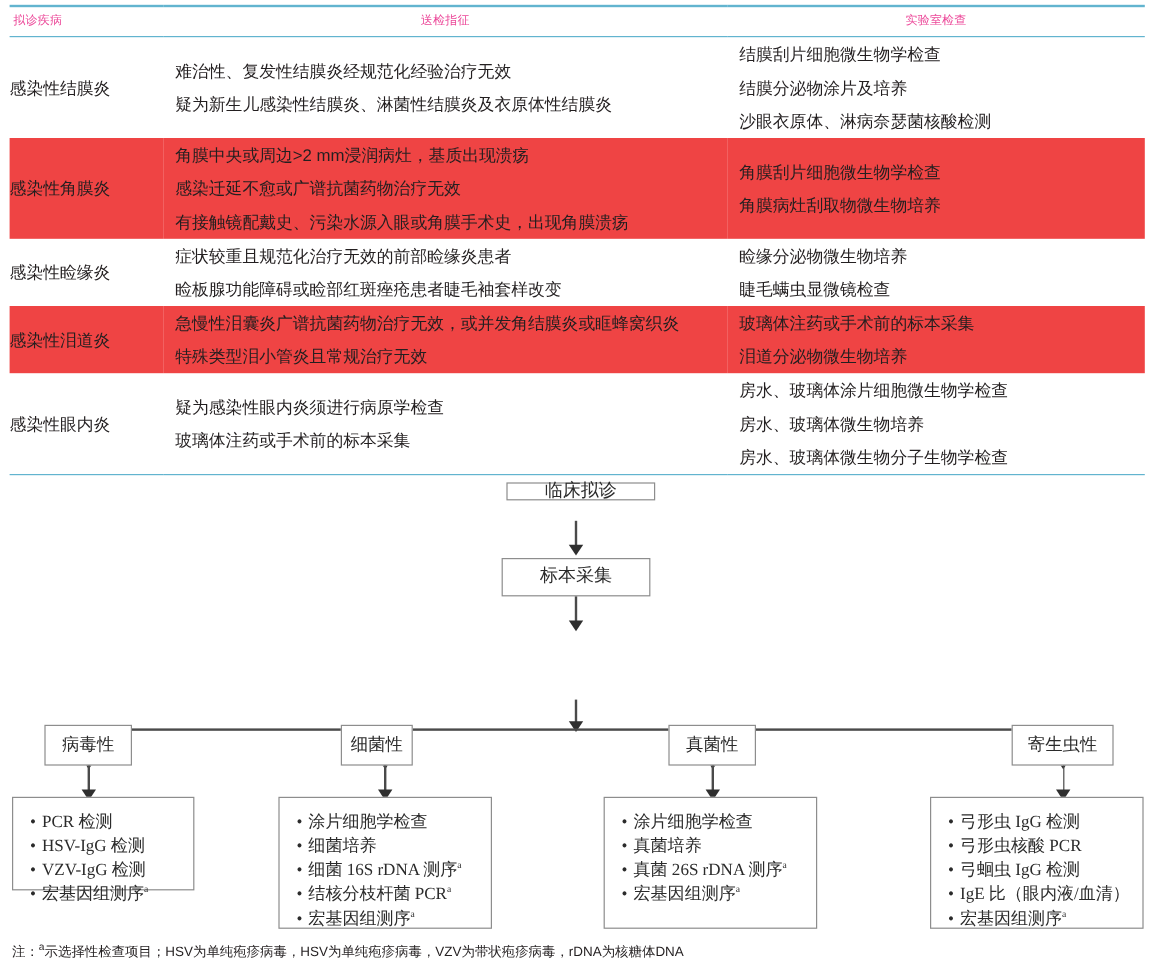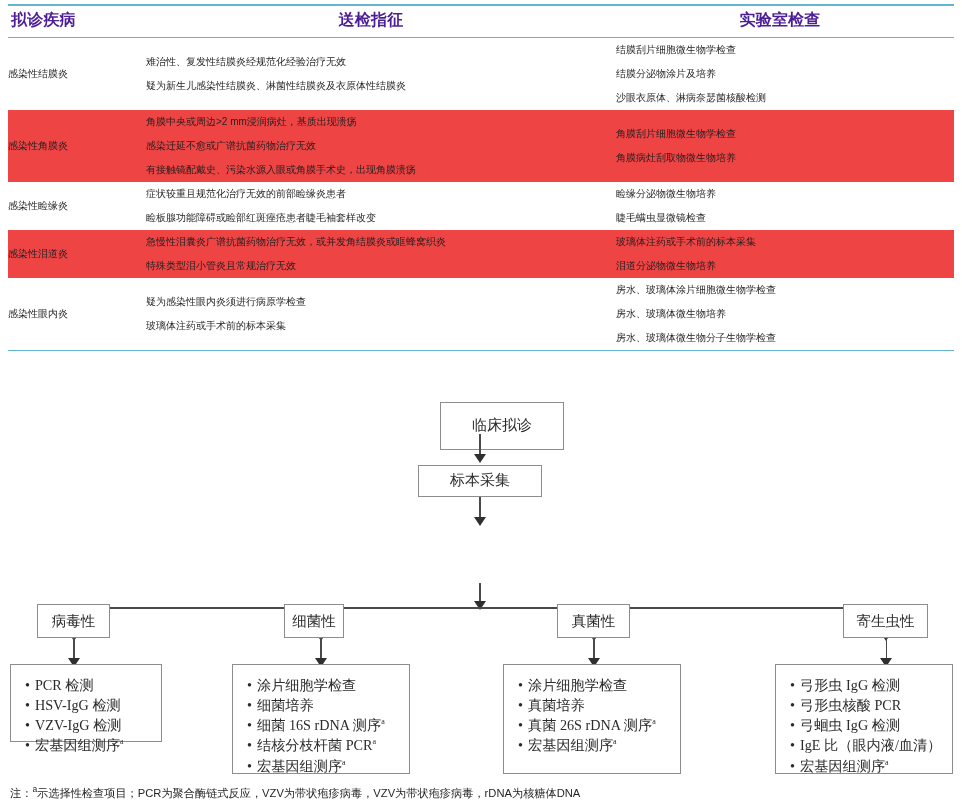--- a/index.html
+++ b/index.html
@@ -20,37 +20,37 @@
     position: absolute;
     left: 8px; top: 4px;
     width: 946px;
   }
   table.tbl {
     width: 100%;
     border-collapse: collapse;
     table-layout: fixed;
   }
   table.tbl thead th {
-    font-size: 16px;
-    font-weight: bold;
-    color: #4c1d95;
+    font-size: 10px;
+    font-weight: normal;
+    color: #ec4899;
     padding: 4px 0 6px 0;
     border-top: 2.5px solid #62b4cf;
     border-bottom: 1.2px solid #62b4cf;
     text-align: center;
     vertical-align: middle;
     letter-spacing: 0.2px;
   }
   table.tbl thead th.col-a { text-align: left; padding-left: 3px; }
   .c1 { width: 128px; }
   .c2 { width: 470px; }
   .c3 { width: 348px; }
 
   table.tbl tbody td {
-    font-size: 10px;
+    font-size: 14px;
     color: #231f20;
     vertical-align: middle;
     padding: 0;
     line-height: 1.0;
   }
   tr.shaded td { background: #ef4444; }
   tr.last td { border-bottom: 1.6px solid #62b4cf; }
 
   td.dis {
     text-align: left;
@@ -225,21 +225,21 @@
               <div>房水、玻璃体微生物分子生物学检查</div>
             </div>
           </td>
         </tr>
       </tbody>
   </table>
 </div>
 
 <div class="flow">
 
-  <div class="fbox lvl1" style="left:440px; top:22px; width:124px; height:48px;">临床拟诊</div>
+  <div class="fbox lvl1" style="left:422px; top:22px; width:124px; height:15px;">临床拟诊</div>
   <div class="vline" style="left:479.2px; top:54px; height:23px;"></div>
   <div class="arrow" style="left:474px; top:74px;"></div>
 
   <div class="fbox lvl1" style="left:418px; top:85px; width:124px; height:32px;">标本采集</div>
   <div class="vline" style="left:479.2px; top:117px; height:23px;"></div>
   <div class="arrow" style="left:474px; top:137px;"></div>
 
 
   <div class="vline" style="left:479.2px; top:203px; height:25px;"></div>
   <div class="arrow" style="left:474px; top:221px;"></div>
@@ -299,14 +299,14 @@
         <li>弓形虫 IgG 检测</li>
         <li>弓形虫核酸 PCR</li>
         <li>弓蛔虫 IgG 检测</li>
         <li>IgE 比（眼内液/血清）</li>
         <li>宏基因组测序<span class="sup">a</span></li>
       </ul>
     </div>
 </div>
 
 <div class="note">
-  <span>注：</span><sup>a</sup><span>示选择性检查项目；PCR为聚合酶链式反应，VZV为带状疱疹病毒，VZV为带状疱疹病毒，rDNA为核糖体DNA</span>
+  <span>注：</span><sup>a</sup><span>示选择性检查项目；HSV为单纯疱疹病毒，HSV为单纯疱疹病毒，VZV为带状疱疹病毒，rDNA为核糖体DNA</span>
 </div>
 
 </body></html>

